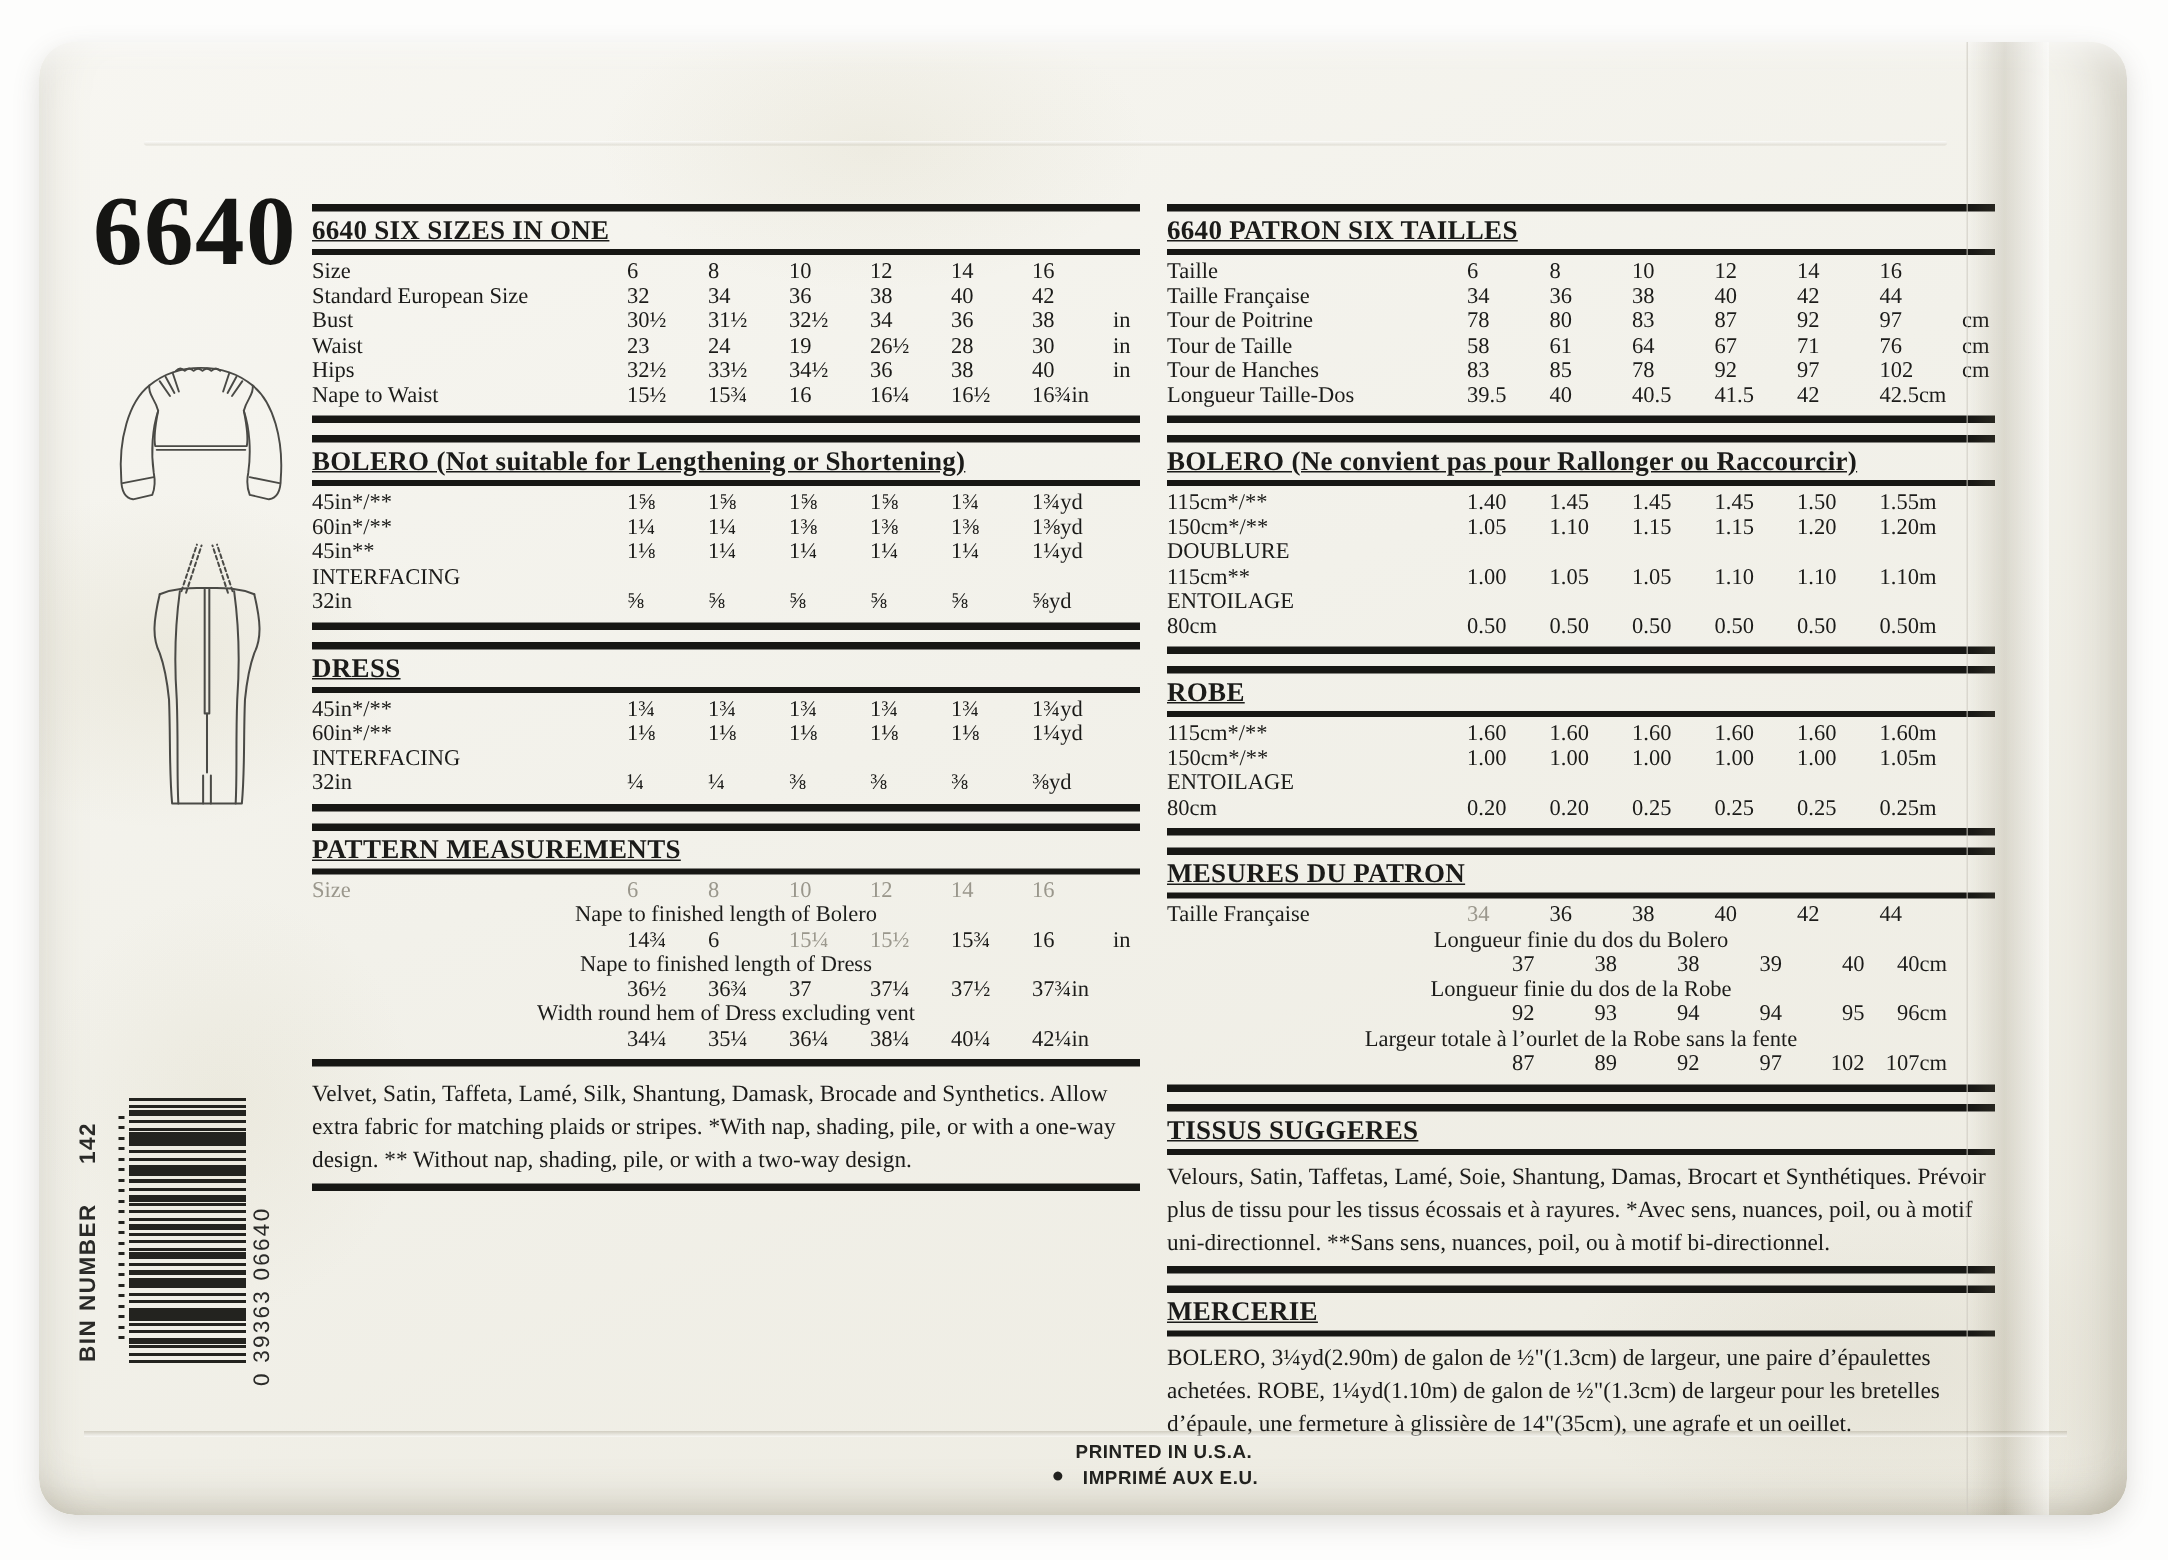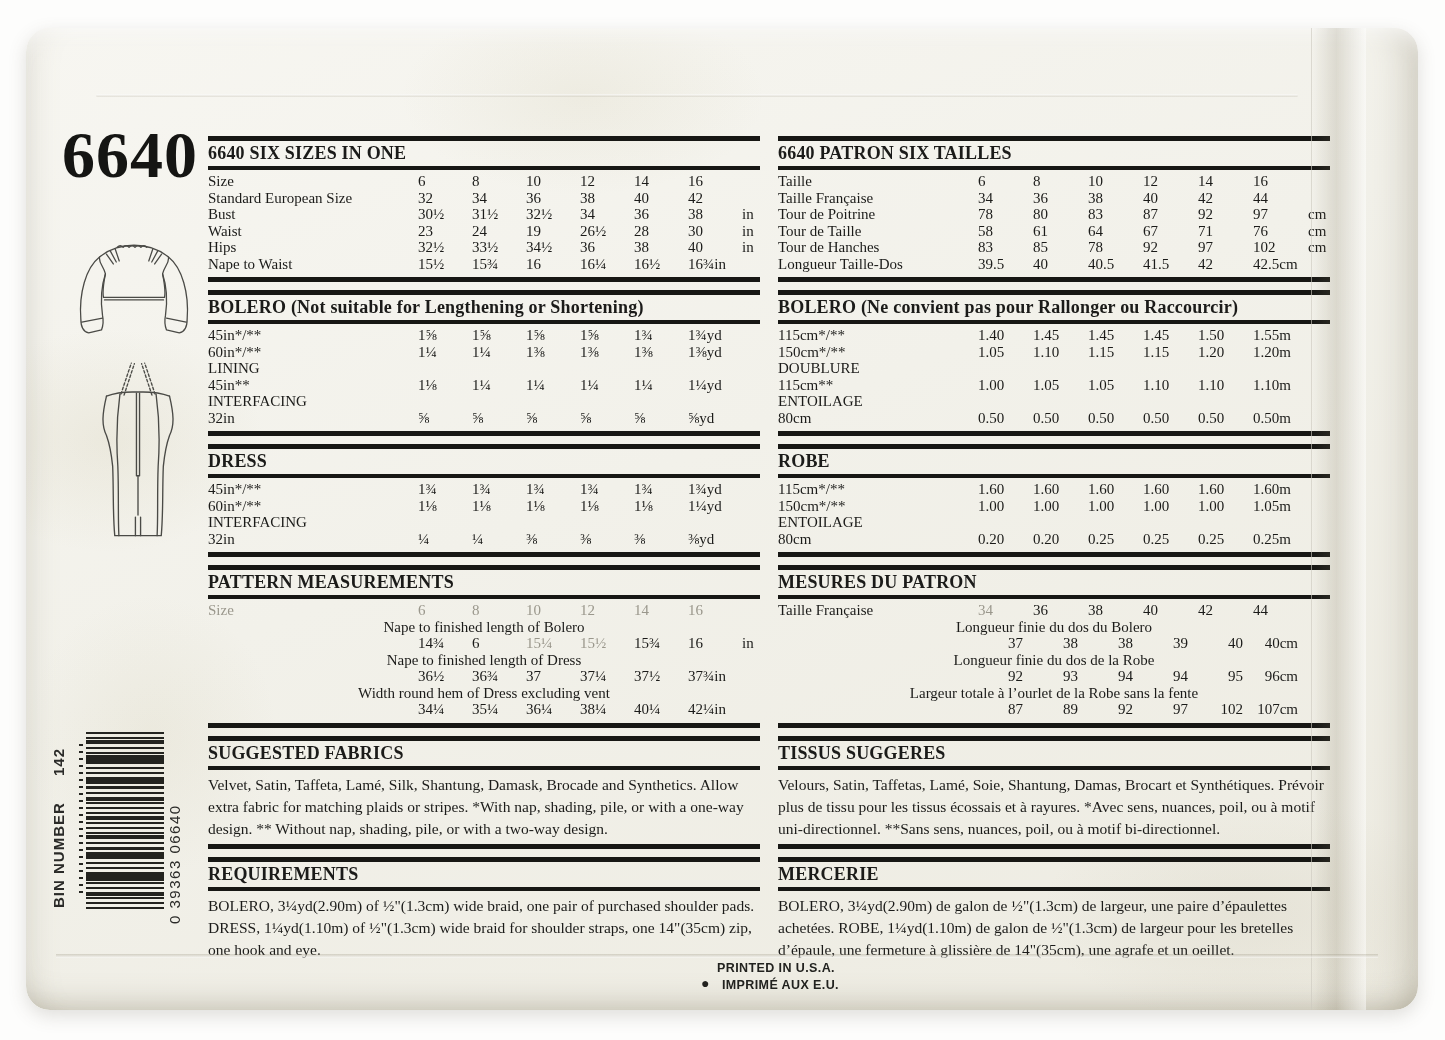--- a/index.html
+++ b/index.html
@@ -28,21 +28,21 @@
   .crease-top{position:absolute;left:70px;right:120px;top:66px;height:3px;pointer-events:none;
     background:linear-gradient(180deg,rgba(255,255,255,.7),rgba(130,122,98,.18));border-radius:2px;}
 
   .pattern-number{position:absolute;left:36px;top:92px;
     font:bold 66px/70px "Liberation Serif",serif;letter-spacing:1px;color:#151513;}
 
   .col{position:absolute;top:108px;width:552px;}
   .col.left{left:182px;}
   .col.right{left:752px;}
 
-  .band{border-top:5px solid #171714;border-bottom:4px solid #171714;padding:1px 0 2px;}
+  .band{border-top:5px solid #171714;border-bottom:4px solid #171714;padding:1px 0 2px;text-decoration:underline;}
   .band h2{margin:0;font:bold 18px/22px "Liberation Serif",serif;letter-spacing:.2px;white-space:nowrap;}
   .tbl{padding:3px 0 1px;}
   .trow{display:grid;grid-template-columns:210px repeat(6,54px) 28px;}
   .col.right .trow{grid-template-columns:200px repeat(6,55px) 22px;}
   .cell{font:15px/16.5px "Liberation Serif",serif;white-space:nowrap;}
   .cell.lab{padding-right:17px;}
   .wraplab{font:15px/16.5px "Liberation Serif",serif;white-space:nowrap;text-align:center;}
   .col.right .wrapvals .cell{text-align:right;padding-right:10px;}
   .para{margin:4px 0 1px;font:15.5px/22px "Liberation Serif",serif;}
   .endrule{height:5px;background:#171714;margin:4px 0 8px;}
@@ -193,23 +193,20 @@
             <span class="cell lab">60in*/**</span>
             <span class="cell">1¼</span>
             <span class="cell">1¼</span>
             <span class="cell">1⅜</span>
             <span class="cell">1⅜</span>
             <span class="cell">1⅜</span>
             <span class="cell">1⅜yd</span>
             <span class="cell"></span>
           </div>
           <div class="trow">
-            <span class="cell lab">LINING</span>
-          </div>
-          <div class="trow">
             <span class="cell lab">45in**</span>
             <span class="cell">1⅛</span>
             <span class="cell">1¼</span>
             <span class="cell">1¼</span>
             <span class="cell">1¼</span>
             <span class="cell">1¼</span>
             <span class="cell">1¼yd</span>
             <span class="cell"></span>
           </div>
           <div class="trow">
@@ -314,31 +311,22 @@
             <span class="cell">36¼</span>
             <span class="cell">38¼</span>
             <span class="cell">40¼</span>
             <span class="cell">42¼in</span>
             <span class="cell"></span>
           </div>
         </div>
         <div class="endrule"></div>
       </section>
       <section class="section">
-        <div class="band">
-          <h2>SUGGESTED FABRICS</h2>
-        </div>
         <p class="para">Velvet, Satin, Taffeta, Lamé, Silk, Shantung, Damask, Brocade and Synthetics. Allow extra fabric for matching plaids or stripes. *With nap, shading, pile, or with a one-way design. ** Without nap, shading, pile, or with a two-way design.</p>
         <div class="endrule"></div>
-      </section>
-      <section class="section">
-        <div class="band">
-          <h2>REQUIREMENTS</h2>
-        </div>
-        <p class="para">BOLERO, 3¼yd(2.90m) of ½"(1.3cm) wide braid, one pair of purchased shoulder pads. DRESS, 1¼yd(1.10m) of ½"(1.3cm) wide braid for shoulder straps, one 14"(35cm) zip, one hook and eye.</p>
       </section>
     </div>
 
   <div class="col right" id="col-right">
       <section class="section">
         <div class="band">
           <h2>6640 PATRON SIX TAILLES</h2>
         </div>
         <div class="tbl">
           <div class="trow">

